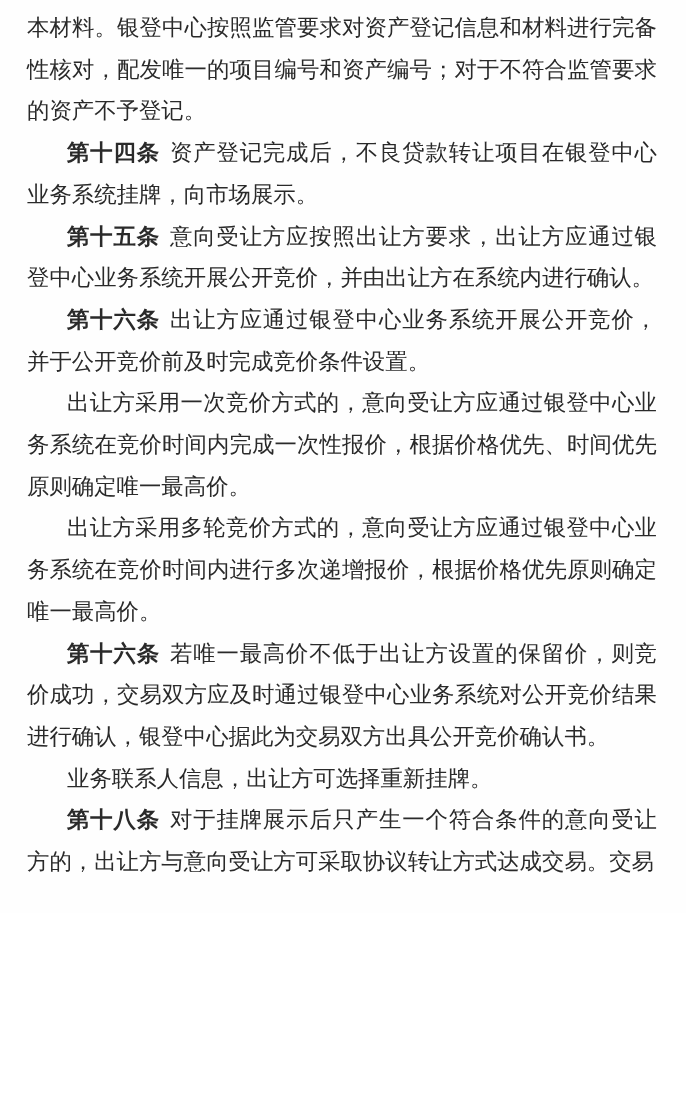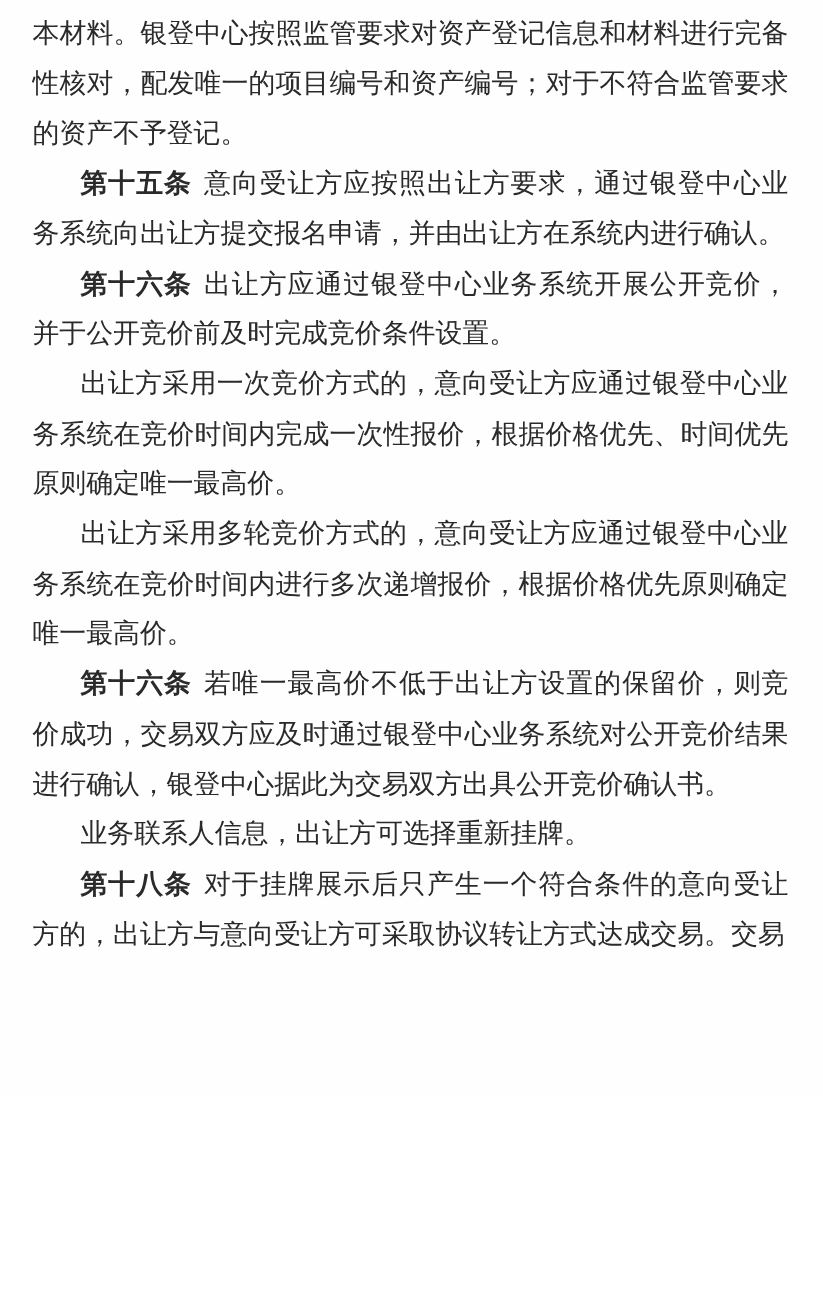--- a/index.html
+++ b/index.html
@@ -52,22 +52,23 @@
 </style>
 </head>
 <body>
 
 <div class="page">
   <div class="content">
 
     <p class="para"><span>本材料。银登中心按照监管要求对资产登记信息和材料进行完备性核对，配发唯一的项目编号和资产编号；对于不符合监管要求的资产不予登记。</span></p>
 
 
+    <p class="para indent"><span class="article-label">第十四条</span><span>资产登记完成后，不良贷款转让项目在银登中心业务系统挂牌，向市场展示。</span></p>
 
-    <p class="para indent"><span class="article-label">第十五条</span><span>意向受让方应按照出让方要求，通过银登中心业务系统向出让方提交报名申请，并由出让方在系统内进行确认。</span></p>
+    <p class="para indent"><span class="article-label">第十五条</span><span>意向受让方应按照出让方要求，出让方应通过银登中心业务系统开展公开竞价，并由出让方在系统内进行确认。</span></p>
 
     <p class="para indent"><span class="article-label">第十六条</span><span>出让方应通过银登中心业务系统开展公开竞价，并于公开竞价前及时完成竞价条件设置。</span></p>
 
     <p class="para indent"><span>出让方采用一次竞价方式的，意向受让方应通过银登中心业务系统在竞价时间内完成一次性报价，根据价格优先、时间优先原则确定唯一最高价。</span></p>
 
     <p class="para indent"><span>出让方采用多轮竞价方式的，意向受让方应通过银登中心业务系统在竞价时间内进行多次递增报价，根据价格优先原则确定唯一最高价。</span></p>
 
     <p class="para indent"><span class="article-label">第十六条</span><span>若唯一最高价不低于出让方设置的保留价，则竞价成功，交易双方应及时通过银登中心业务系统对公开竞价结果进行确认，银登中心据此为交易双方出具公开竞价确认书。</span></p>
 
     <p class="para indent"><span>业务联系人信息，出让方可选择重新挂牌。</span></p>

